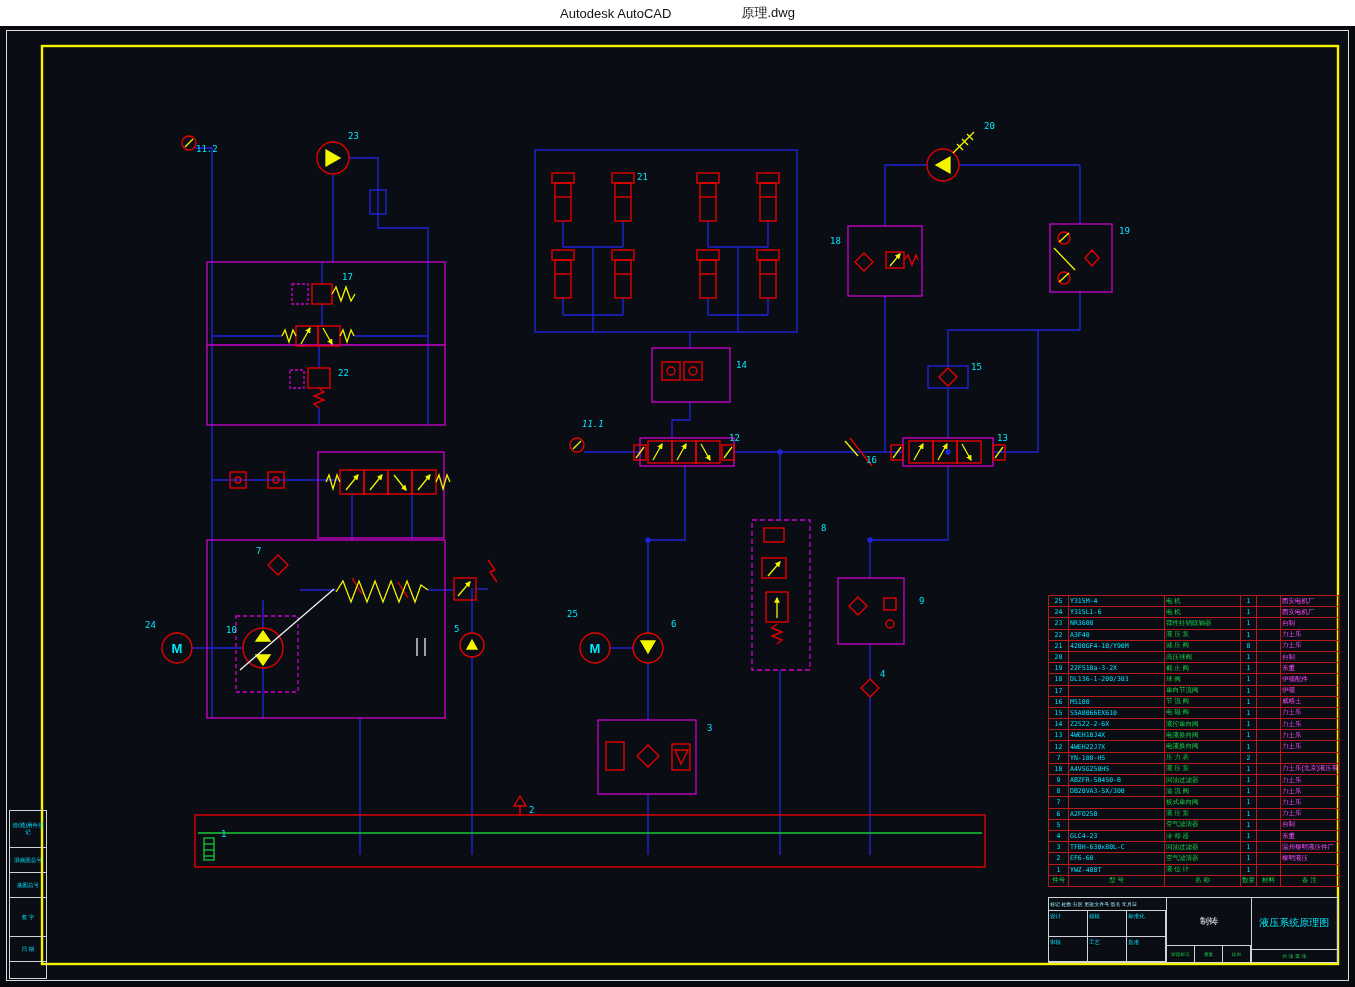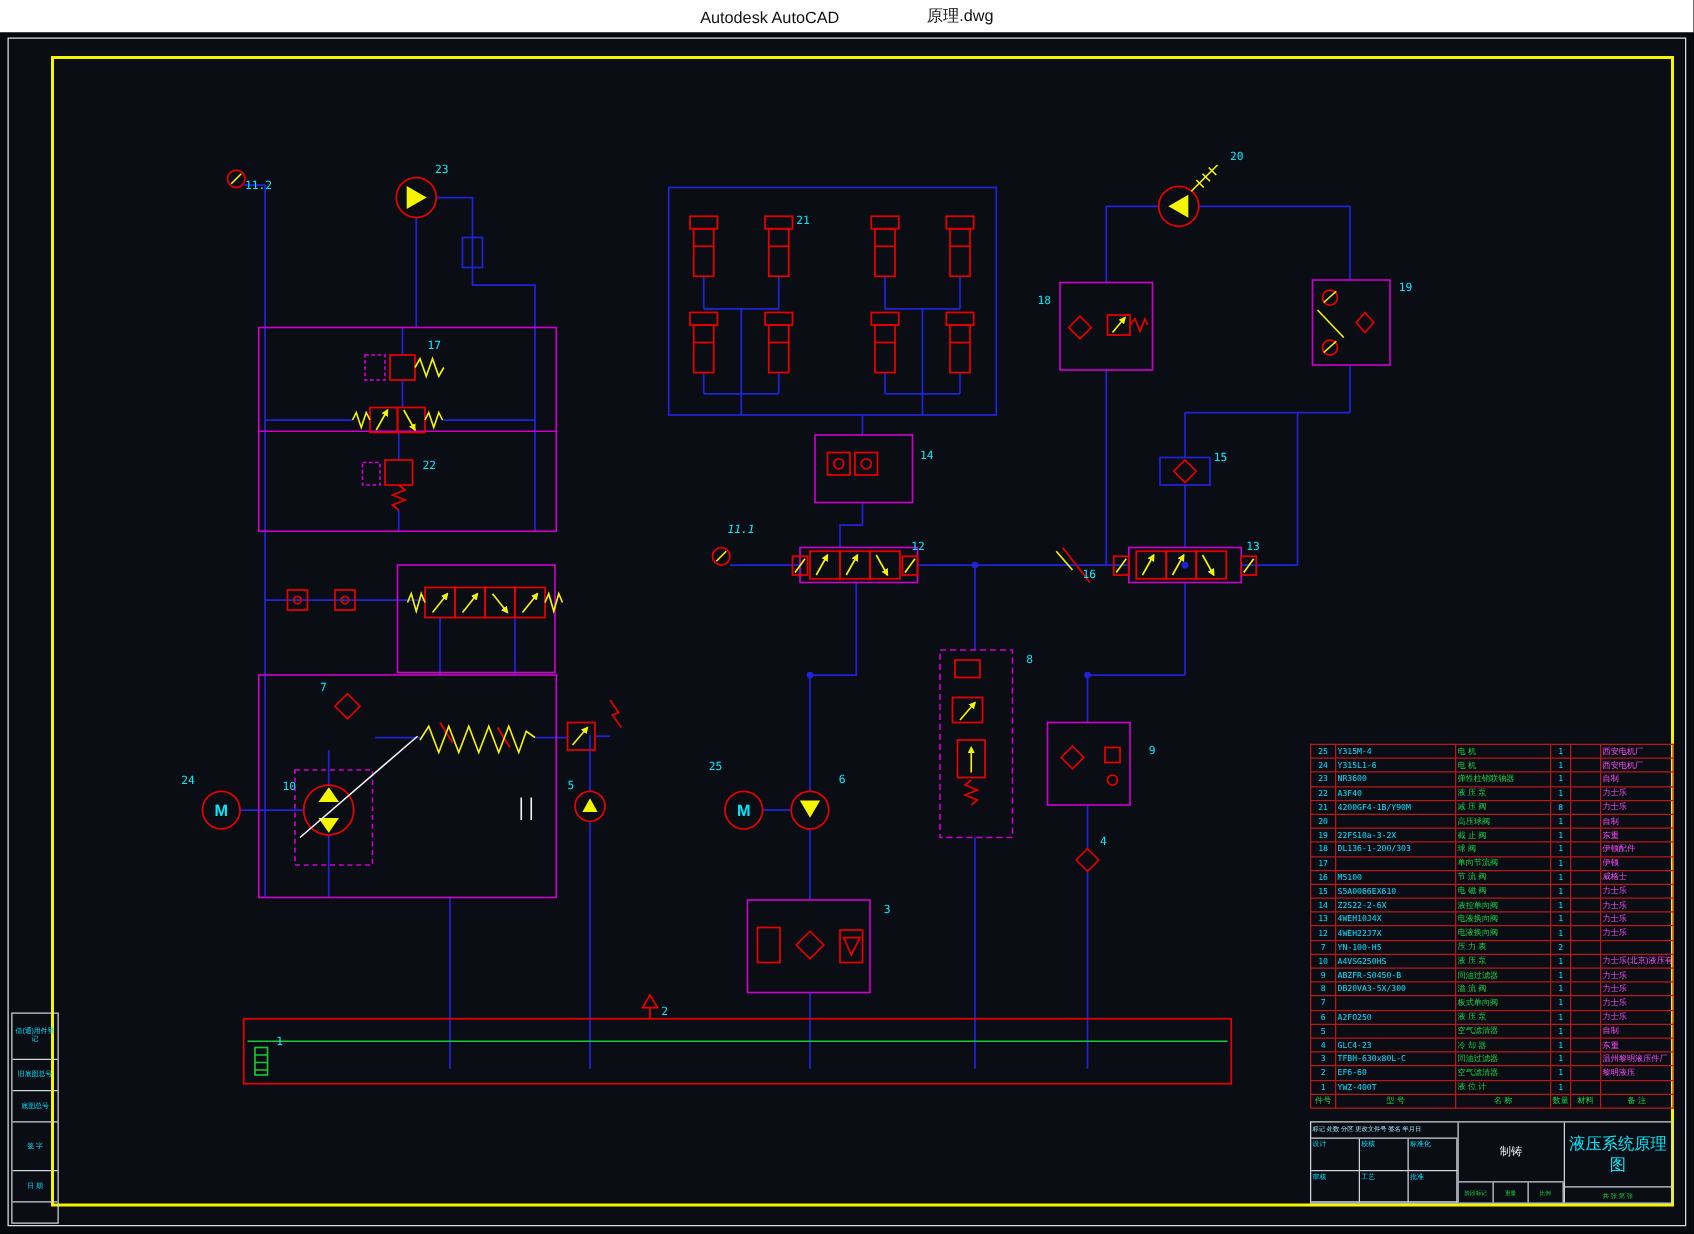--- a/index.html
+++ b/index.html
@@ -24,36 +24,36 @@
        table-layout:fixed;}
   #bom td{height:10.2px;border:1px solid #b61a1a;font:6.5px "DejaVu Sans Mono",monospace;
           padding:0 1px;overflow:hidden;white-space:nowrap;color:#00e0ff;}
   #bom td.c-no{text-align:center;}
   #bom td.c-name{color:#18d048;font-family:"Liberation Sans",sans-serif;}
   #bom td.c-qty{text-align:center;}
   #bom td.c-note{color:#ff4bff;font-family:"Liberation Sans",sans-serif;}
   #bom tr.head td{color:#18d048;text-align:center;font-family:"Liberation Sans",sans-serif;}
   
   #title-block{position:absolute;left:1048px;top:897px;width:288px;height:64px;
-               border:1px solid #cfd4d8;display:flex;}
+               border:1px solid #cfd4d8;display:flex;text-decoration:underline;}
   #title-block .tb-left{width:118px;border-right:1px solid #cfd4d8;display:flex;flex-direction:column;}
   #tb-revline{height:12px;border-bottom:1px solid #cfd4d8;color:#9fe8ff;font-size:5px;
               line-height:12px;padding:0 1px;overflow:hidden;white-space:nowrap;}
   #sign-grid{flex:1;display:grid;grid-template-columns:1fr 1fr 1fr;grid-auto-rows:1fr;}
   #sign-grid div{border-right:1px solid #cfd4d8;border-bottom:1px solid #cfd4d8;
                  color:#00e0ff;font-size:5.5px;line-height:1.2;padding:2px 1px;overflow:hidden;}
   #title-block .tb-mid{width:84px;border-right:1px solid #cfd4d8;display:flex;flex-direction:column;}
   #tb-stage{flex:1;display:flex;align-items:center;justify-content:center;color:#e8eef2;
             font-size:9px;border-bottom:1px solid #cfd4d8;}
   #tb-fields{height:16px;display:flex;}
   #tb-fields div{flex:1;border-right:1px solid #cfd4d8;color:#18d048;font-size:4.5px;
                  display:flex;align-items:center;justify-content:center;overflow:hidden;}
   #title-block .tb-right{width:86px;display:flex;flex-direction:column;}
   #tb-title{flex:1;display:flex;align-items:center;justify-content:center;text-align:center;
-            color:#00eaff;font-size:13px;line-height:1.25;padding:1px;}
+            color:#00eaff;font-size:10px;line-height:1.25;padding:1px;}
   #tb-sheet{height:12px;color:#18d048;font-size:5px;display:flex;align-items:center;
             justify-content:center;border-top:1px solid #cfd4d8;}
   
   #left-margin{position:absolute;left:9px;top:810px;width:36px;border:1px solid #cfd4d8;}
   #left-margin .cell{border-bottom:1px solid #cfd4d8;color:#00e0ff;font-size:5.5px;
                      line-height:1.25;padding:1px;overflow:hidden;display:flex;
                      align-items:center;justify-content:center;text-align:center;}
   #left-margin .cell:last-child{border-bottom:none;}
 </style>
 </head>

